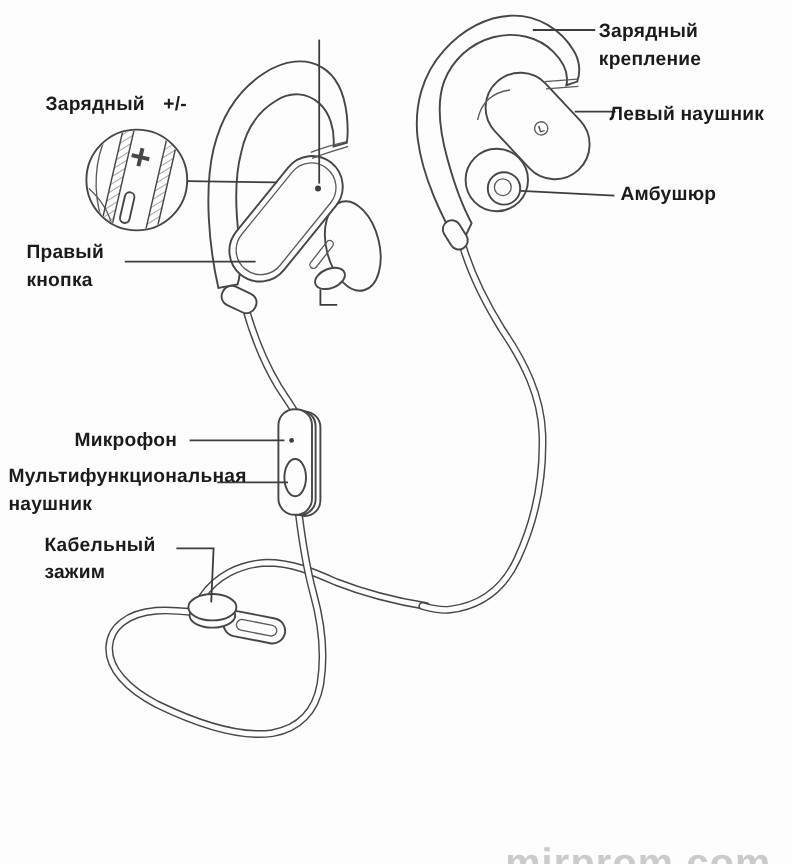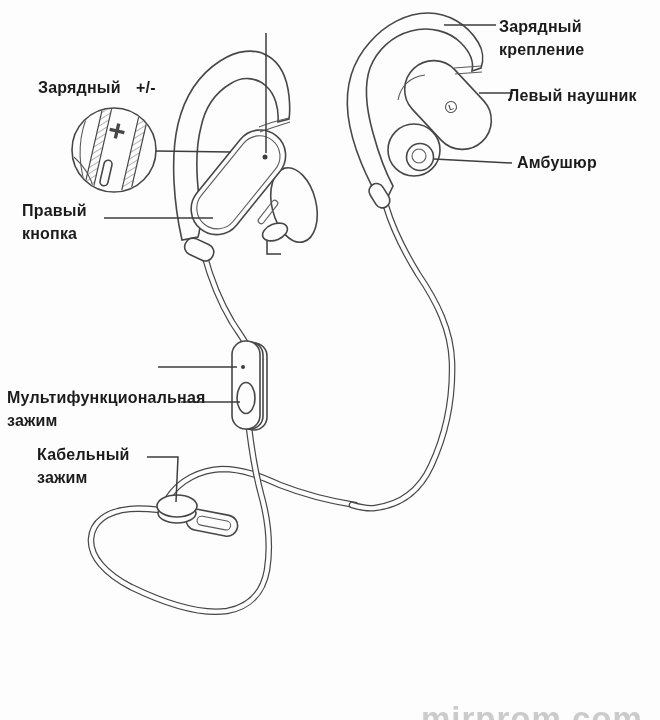--- a/index.html
+++ b/index.html
@@ -140,19 +140,20 @@
     </g>
   </svg>
 
   <div class="lbl" style="left:499px;top:15px">Зарядный крепление</div>
   <div class="lbl" style="left:38px;top:76px">Зарядный</div>
   <div class="lbl" style="left:136px;top:76px">+/-</div>
   <div class="lbl" style="left:508px;top:84px">Левый наушник</div>
   <div class="lbl" style="left:517px;top:151px">Амбушюр</div>
   <div class="lbl" style="left:22px;top:199px">Правый
 кнопка</div>
+  <div class="lbl" style="left:62px;top:356px">Микрофон</div>
   <div class="lbl" style="left:7px;top:386px">Мультифункциональная
-зажим</div>
+наушник</div>
   <div class="lbl" style="left:37px;top:443px">Кабельный
 зажим</div>
 
   <div class="watermark">mirprom.com</div>
 </div>
 
 </body></html>

